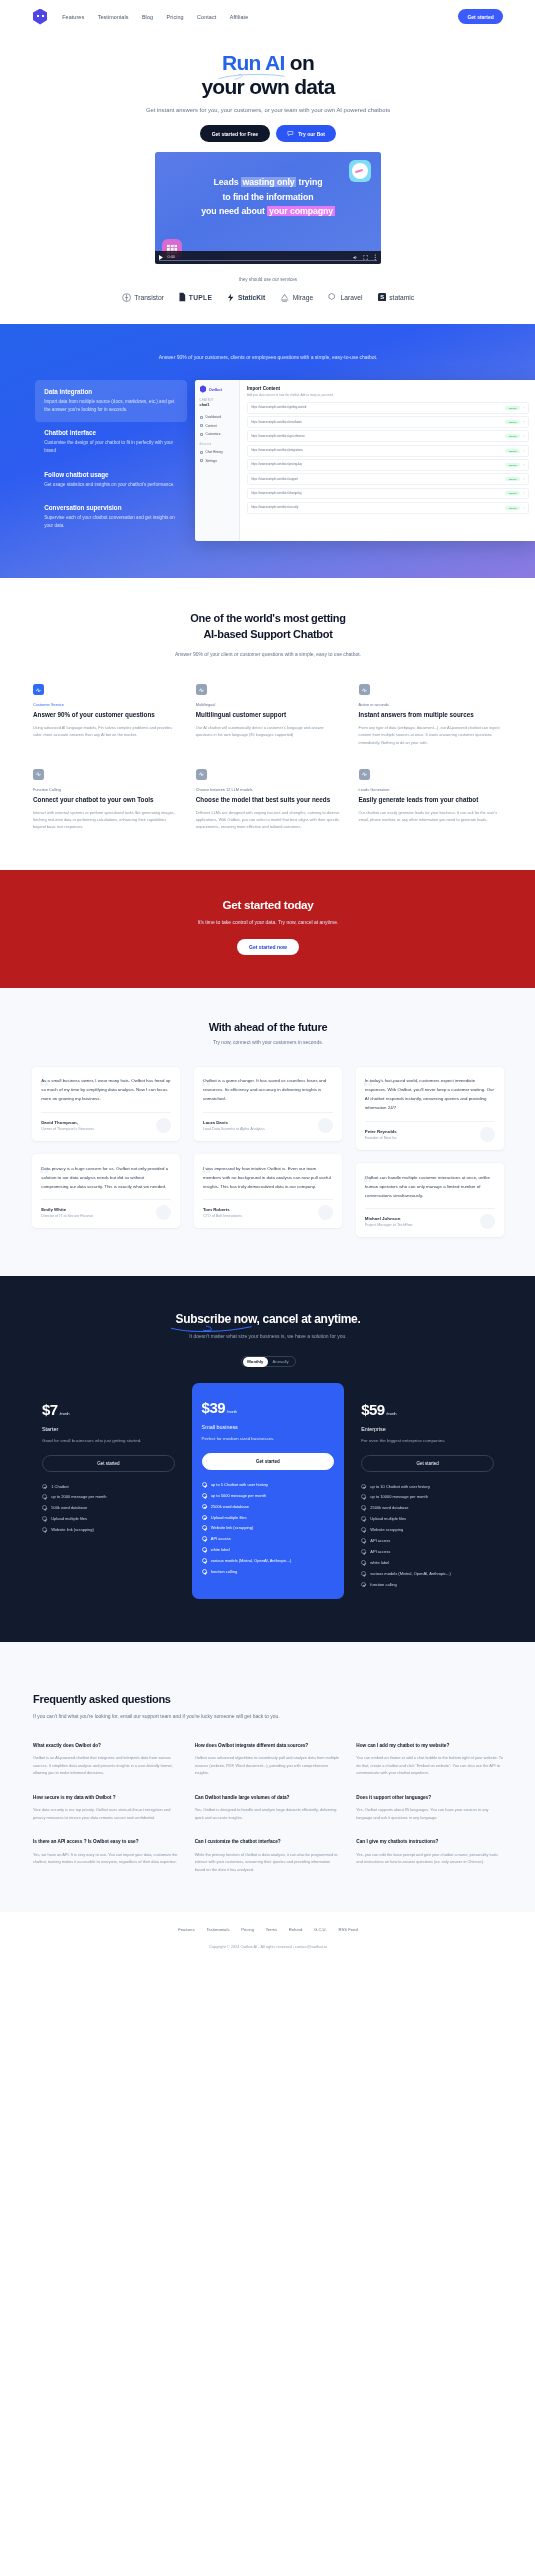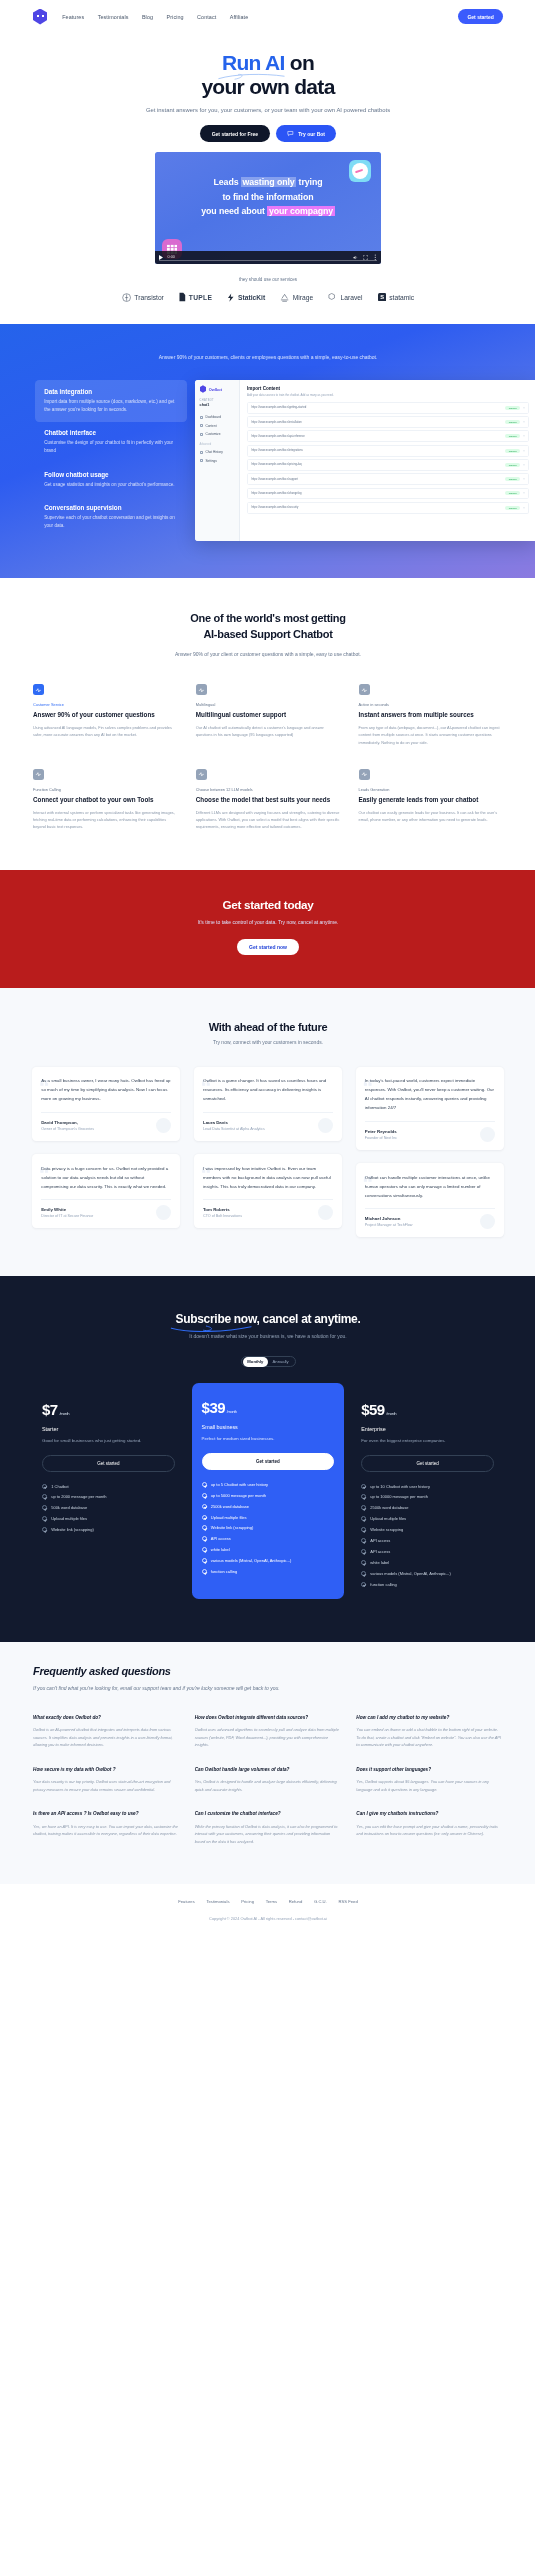--- a/index.html
+++ b/index.html
@@ -292,21 +292,21 @@
   }
   .plan.hi .chk { border-color: rgba(255,255,255,.75); }
   .chk::after {
     content: ""; position: absolute; left: 1.3px; top: 1.8px; width: 2px; height: 0.9px;
     border-left: 0.6px solid #94a3b8; border-bottom: 0.6px solid #94a3b8;
     transform: rotate(-45deg);
   }
   .plan.hi .chk::after { border-color: #fff; }
 
   
-  .faq { background: #f7f9fc; padding: 23px 0 39px; font-style: italic; }
+  .faq { background: #f7f9fc; padding: 51px 0 39px; }
   .faq h2 { font-size: 11px; font-weight: 700; padding: 0 33px; letter-spacing: -0.3px; }
   .faq p.sub {
     font-size: 5px; line-height: 1.9; color: #64748b; padding: 0 33px; margin-top: 7.5px;
     max-width: 352px;
   }
   .faq-grid {
     margin-top: 20px; display: grid; grid-template-columns: repeat(3,1fr);
     gap: 16.7px 15px; padding: 0 33px;
   }
   .faq-q { font-size: 4.7px; font-weight: 700; color: #0f172a; line-height: 1.6; }

